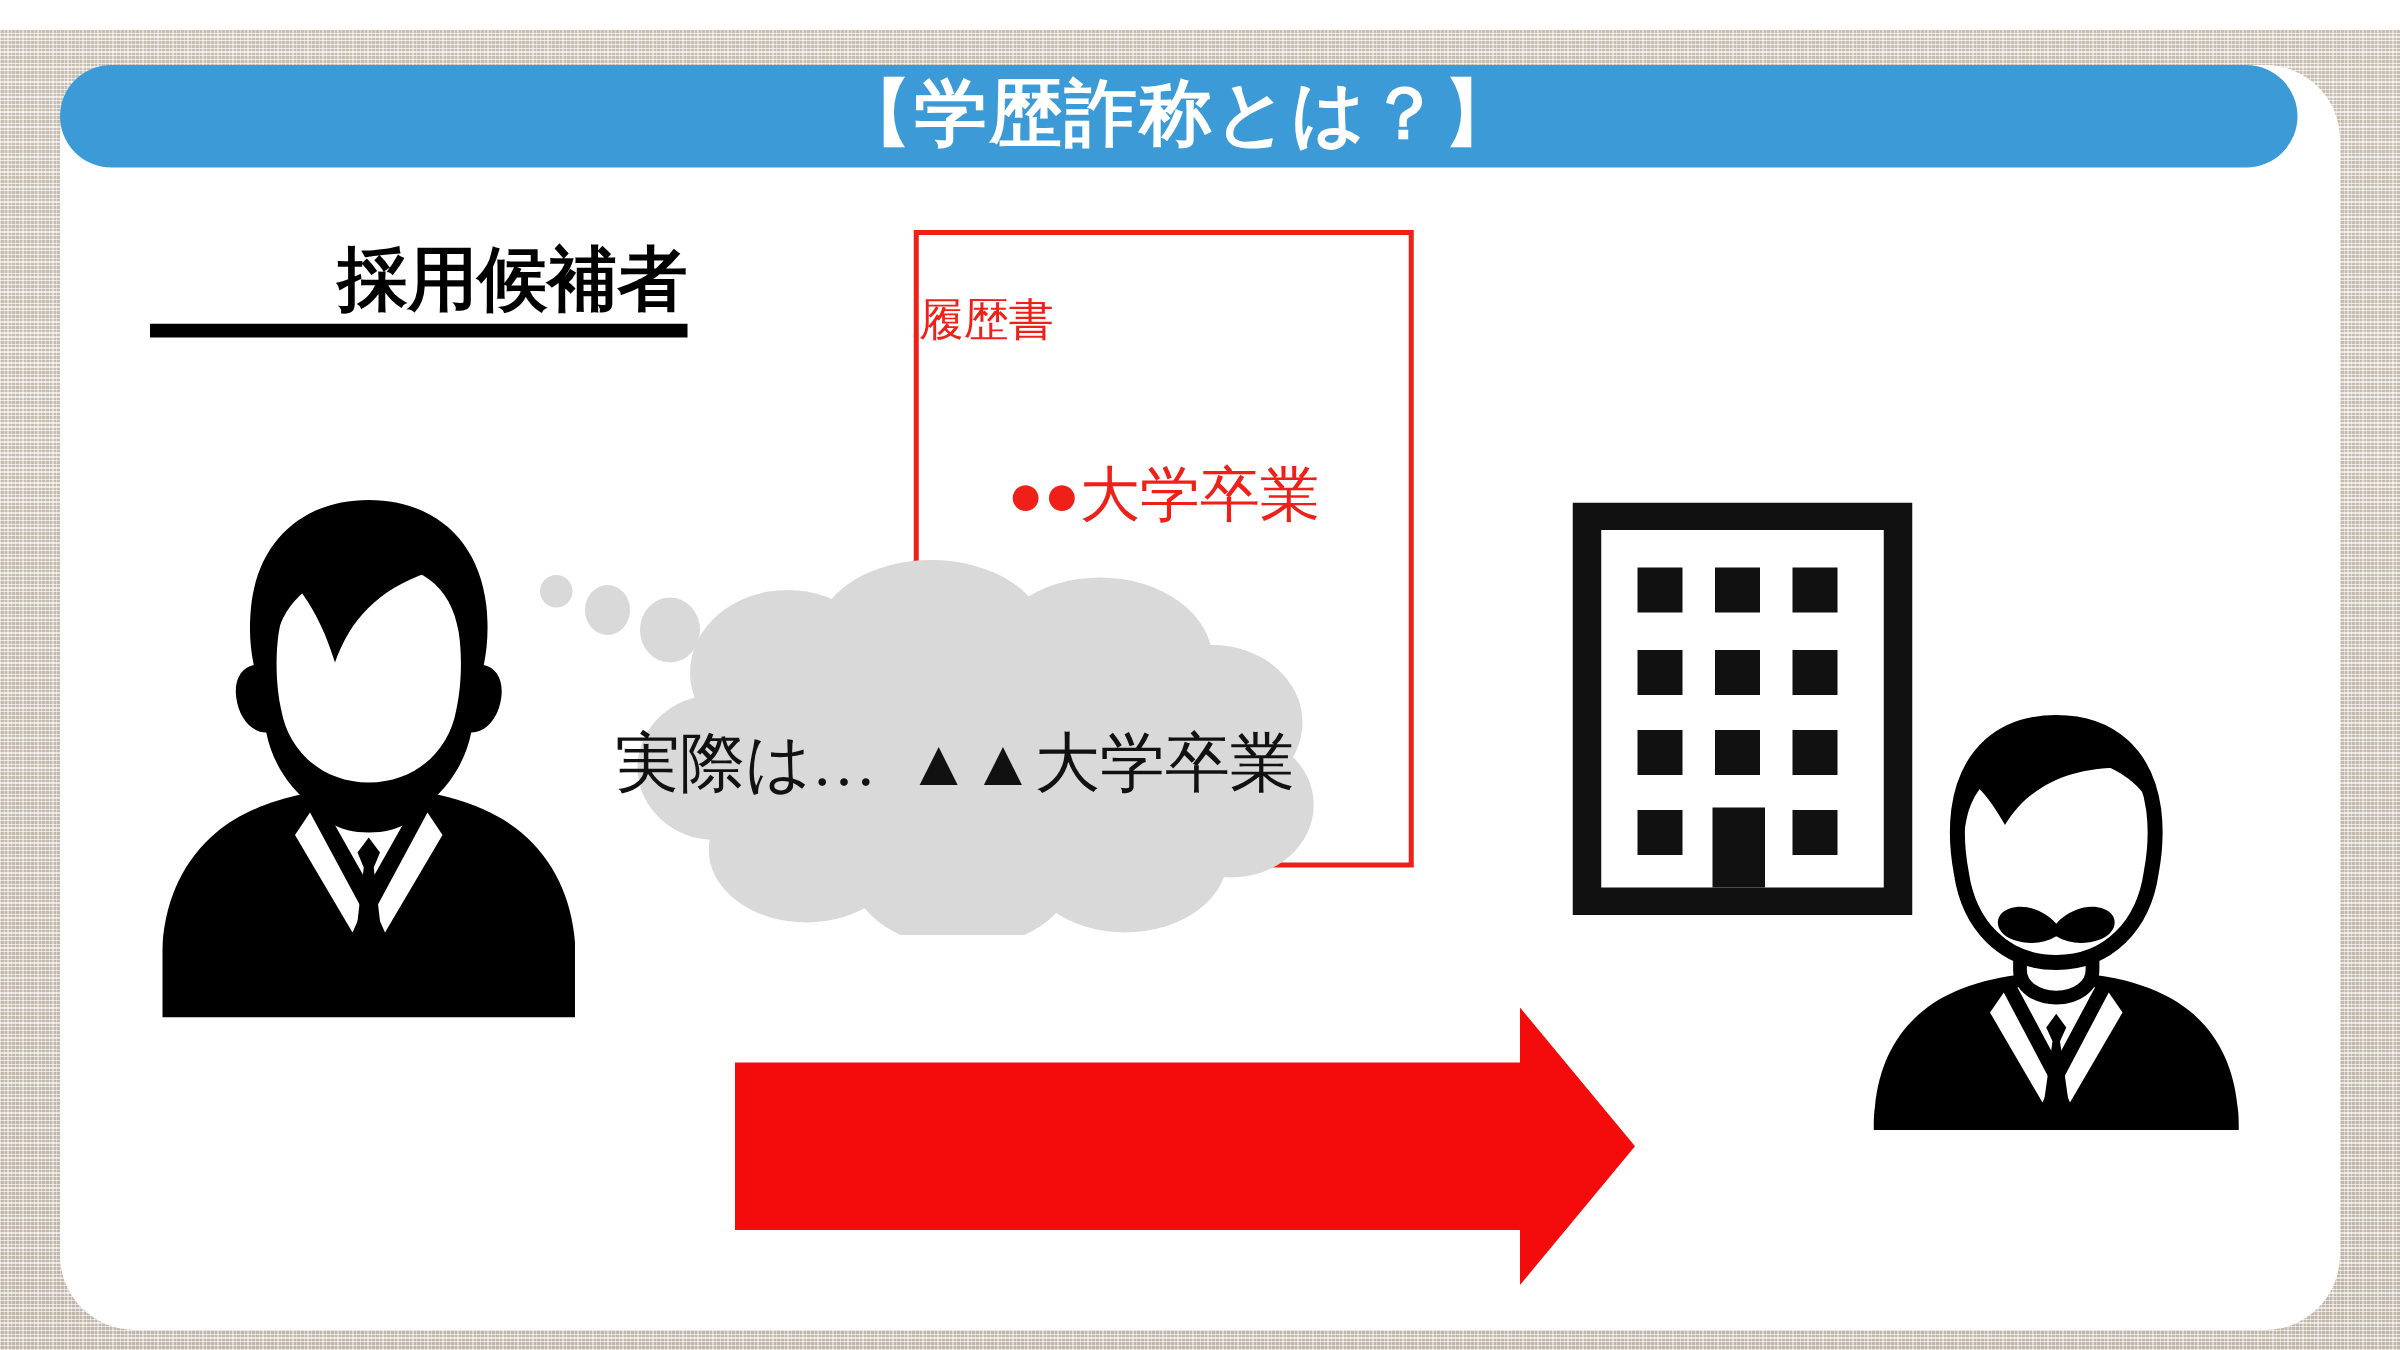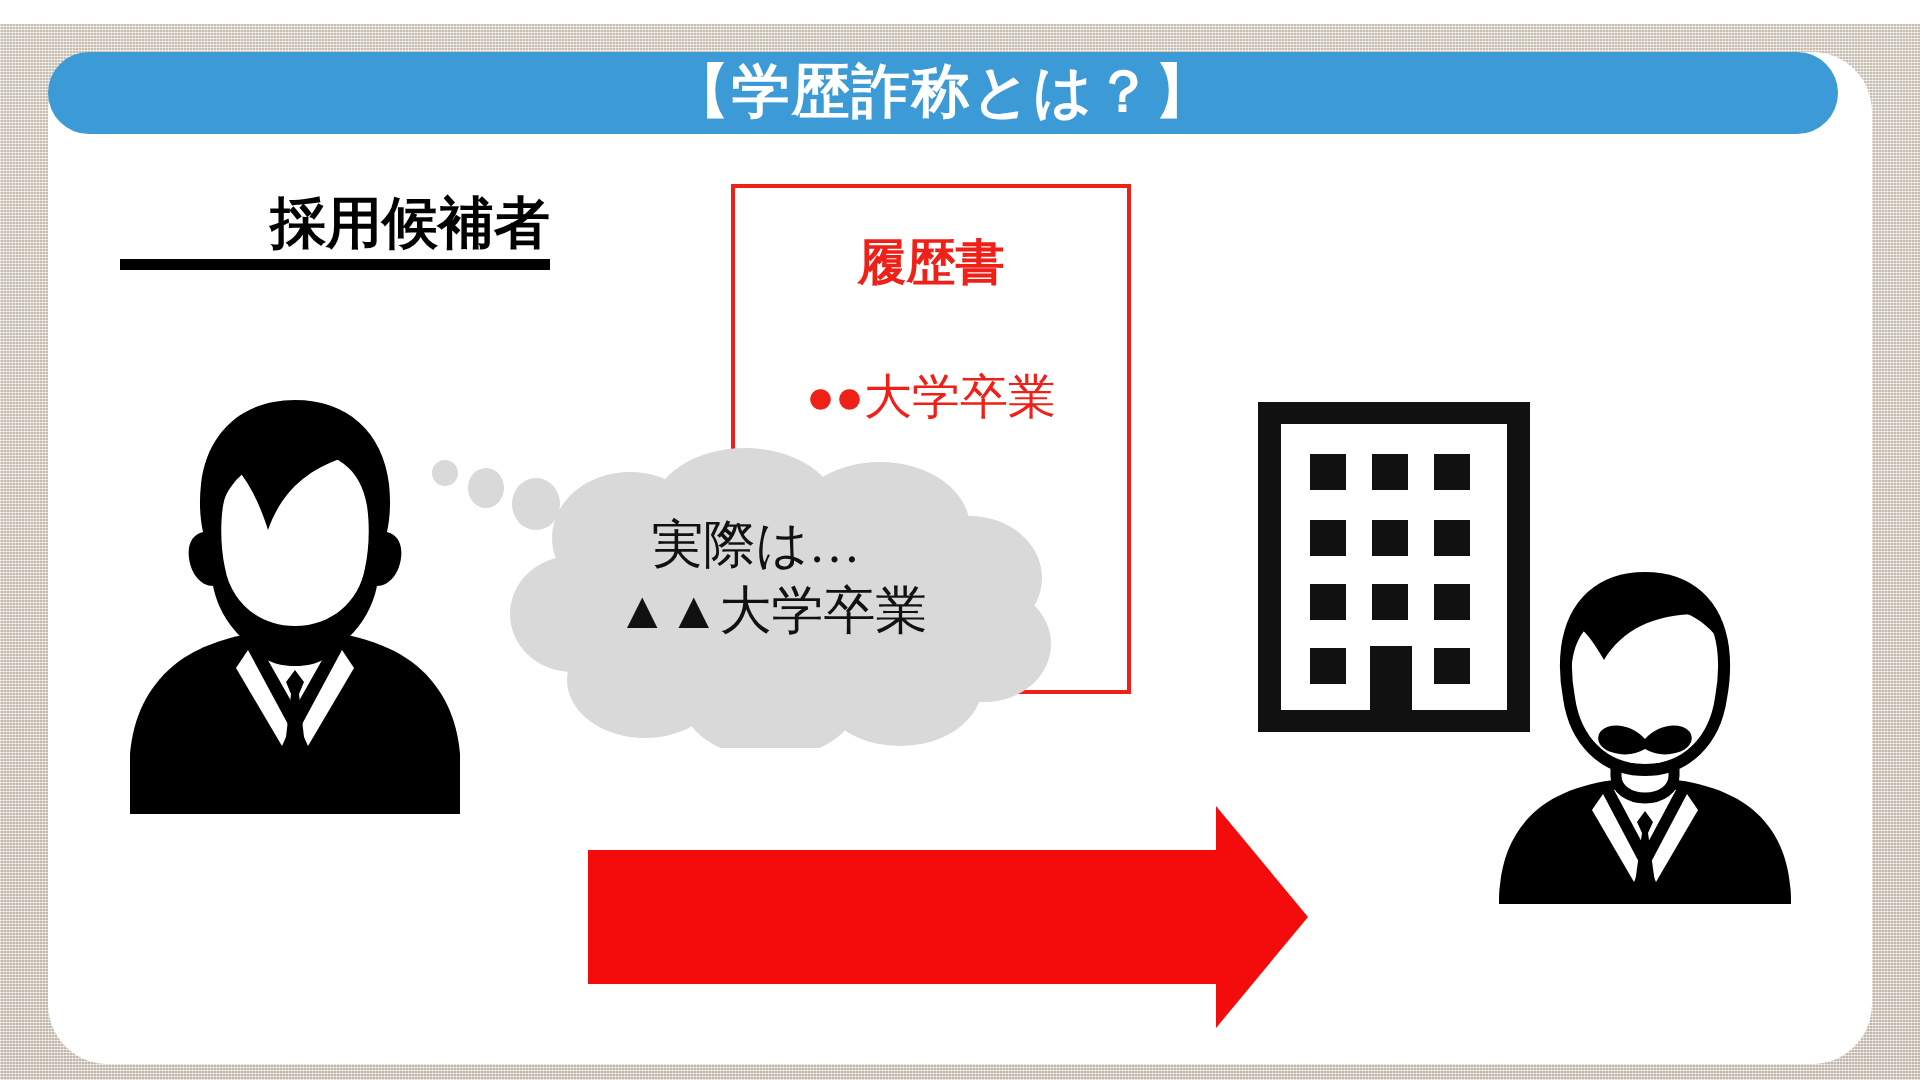--- a/index.html
+++ b/index.html
@@ -89,26 +89,25 @@
     height: 510px;
     border: 4px solid #ef2018;
     background: transparent;
     box-sizing: border-box;
   }
   #resume-title {
     position: absolute;
     left: 0;
     top: 50px;
     width: 100%;
-    text-align: center;
-    font-size: 49px;
+    font-size: 36px;
     color: #ef2018;
     line-height: 1;
     font-family: "Liberation Serif", "DejaVu Serif", serif;
-    font-weight: bold;
+    font-weight: normal;
   }
   #resume-line1 {
     position: absolute;
     left: 0;
     top: 185px;
     width: 100%;
     text-align: center;
     font-size: 48px;
     color: #ef2018;
     line-height: 1;
@@ -138,25 +137,25 @@
   #thought-cloud {
     position: absolute;
     left: 480px;
     top: 424px;
     width: 580px;
     height: 300px;
   }
   #thought-text {
     position: absolute;
     left: 480px;
-    top: 404px;
+    top: 438px;
     width: 580px;
     height: 300px;
     display: flex;
-    flex-direction: column;
+    flex-direction: row;
     align-items: center;
     justify-content: center;
     gap: 8px;
     pointer-events: none;
   }
   #thought-text .tline {
     font-size: 52px;
     color: #111111;
     line-height: 1.12;
     white-space: nowrap;

